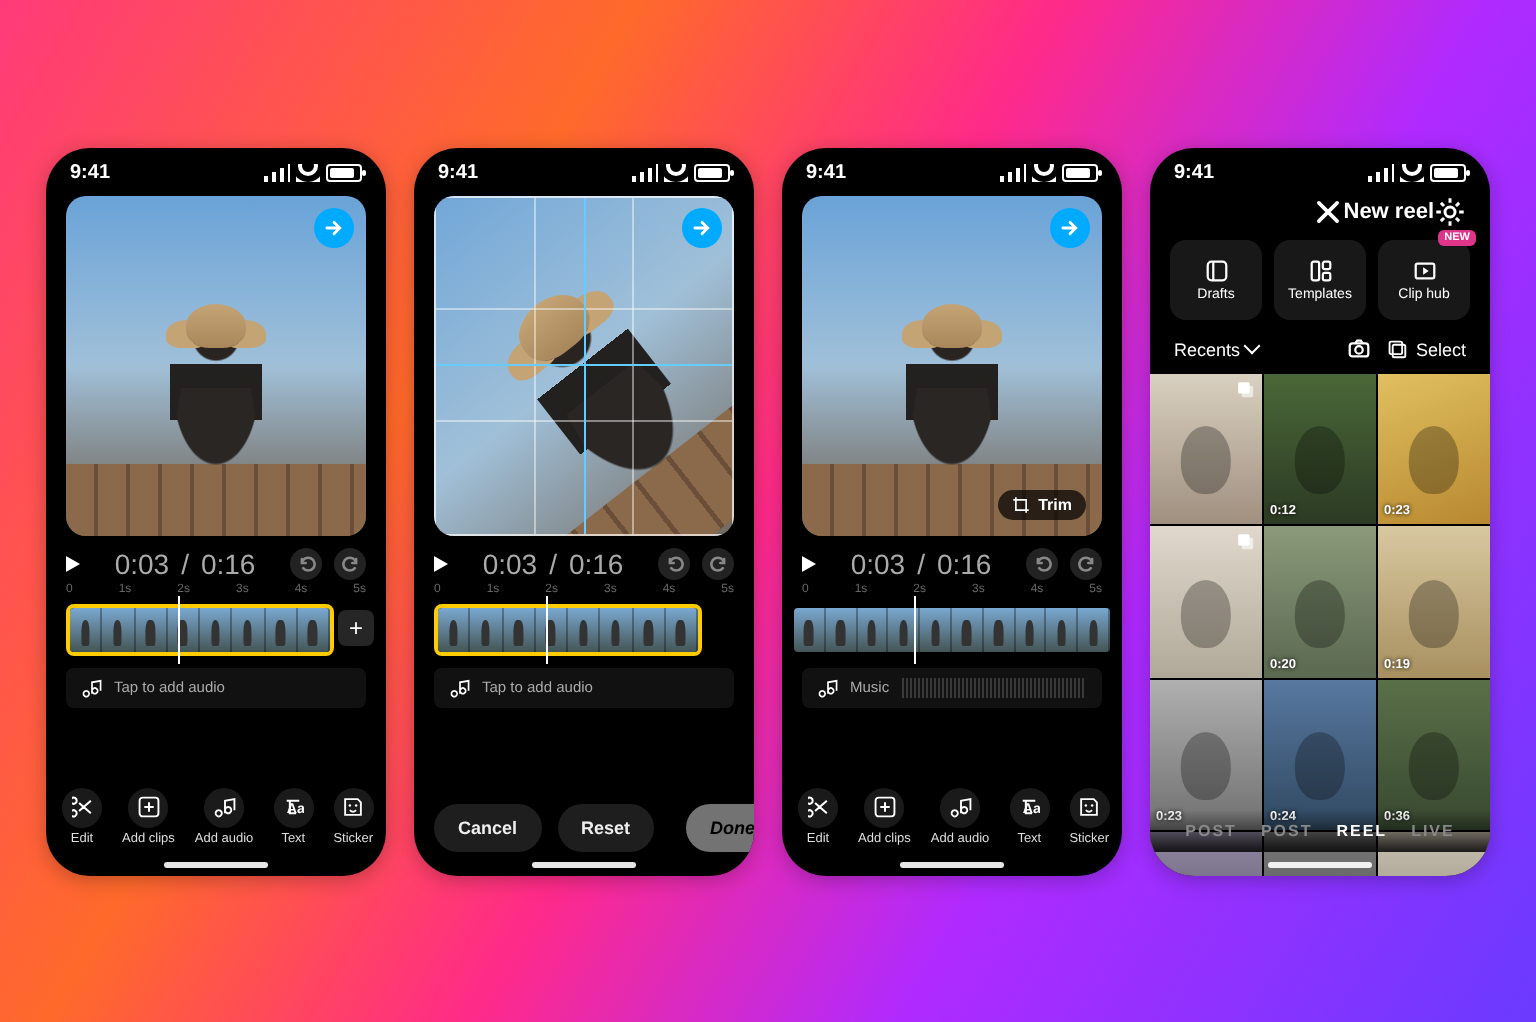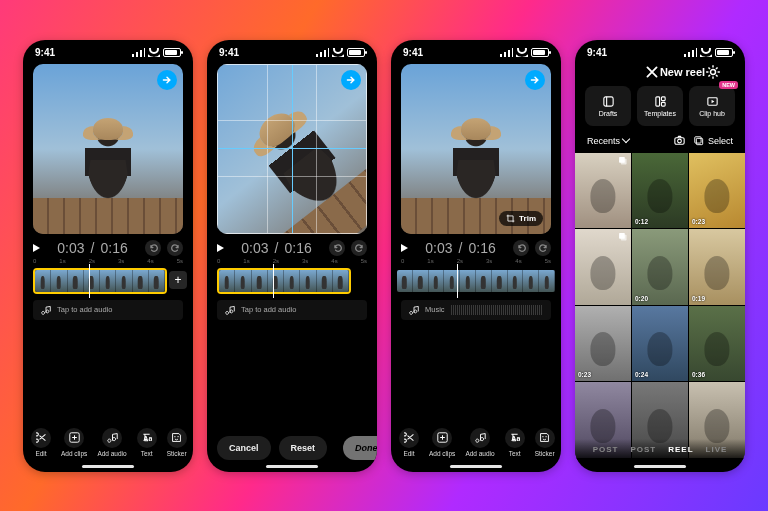--- a/index.html
+++ b/index.html
@@ -2,21 +2,21 @@
 <html><head>
 <meta charset="utf-8">
 <style>
   * { box-sizing: border-box; margin: 0; padding: 0; }
   html, body { width: 768px; height: 511px; overflow: hidden; font-family: -apple-system, Helvetica, Arial, sans-serif; }
   body {
     background: linear-gradient(120deg, #ff3a7a 0%, #ff6a2a 30%, #ff2a8a 50%, #b02aff 70%, #6a3aff 100%);
     display: flex; align-items: center; justify-content: center; gap: 14px; padding: 0 14px;
   }
   .phone {
-    width: 170px; height: 432px; background: #000; border-radius: 22px; position: relative;
+    width: 170px; height: 364px; background: #000; border-radius: 22px; position: relative;
     color: #fff; overflow: hidden; flex: 0 0 170px;
     box-shadow: 0 2px 10px rgba(0,0,0,.25);
   }
   .status { display:flex; justify-content:space-between; align-items:center; font-size:10px; font-weight:600; padding:6px 12px 2px; height:22px; }
   .status .right { display:flex; gap:3px; align-items:center; }
   .bars, .wifi, .batt { display:inline-block; }
   .bars { width:13px; height:9px; background:
     linear-gradient(#fff,#fff) 0 6px/2px 3px no-repeat,
     linear-gradient(#fff,#fff) 4px 4px/2px 5px no-repeat,
     linear-gradient(#fff,#fff) 8px 2px/2px 7px no-repeat,
@@ -84,21 +84,21 @@
   .tool .ico { width:20px; height:20px; border-radius:50%; background:#1a1a1a; display:flex; align-items:center; justify-content:center; }
   .tool svg { width:11px; height:11px; fill:#fff; }
   .pillrow { position:absolute; left:0; right:0; bottom:12px; display:flex; gap:8px; padding:0 10px; align-items:center; }
   .pill { flex:0 0 auto; padding:7px 12px; border-radius:16px; background:#1e1e1e; color:#eee; font-size:9px; font-weight:600; }
   .pill.primary { background:#737373; color:#000;font-style:italic; }
   .pillrow .grow { flex:1; }
 
   .homebar { position:absolute; bottom:4px; left:50%; transform:translateX(-50%); width:52px; height:3px; background:#fff; border-radius:2px; opacity:.9; }
 
   
-  .hdr { display:flex; align-items:center; justify-content:center; padding:2px 12px 6px;margin-left:45px; }
+  .hdr { display:flex; align-items:center; justify-content:flex-end; padding:2px 12px 6px;margin-left:45px; }
   .hdr .title { font-size:11px; font-weight:700; }
   .close, .gear { width:16px; height:16px; display:flex; align-items:center; justify-content:center; }
   .cards { display:flex; gap:6px; padding:0 10px; }
   .card { flex:1; height:40px; background:#181818; border-radius:8px; display:flex; flex-direction:column; align-items:center; justify-content:center; gap:2px; font-size:7px; position:relative; }
   .card svg { width:13px; height:13px; fill:#fff; }
   .newbadge { position:absolute; top:-5px; right:-3px; background:#e0338a; color:#fff; font-size:5.5px; font-weight:700; padding:1px 3px; border-radius:3px; }
   .subhdr { display:flex; justify-content:space-between; align-items:center; padding:8px 12px 4px; font-size:9px; }
   .subhdr .right { display:flex; gap:8px; align-items:center; color:#fff; }
   .grid3 { display:grid; grid-template-columns:repeat(3,1fr); gap:1px; padding:0; }
   .cell { aspect-ratio: 1/1.35; background:#333; position:relative; overflow:hidden; }

